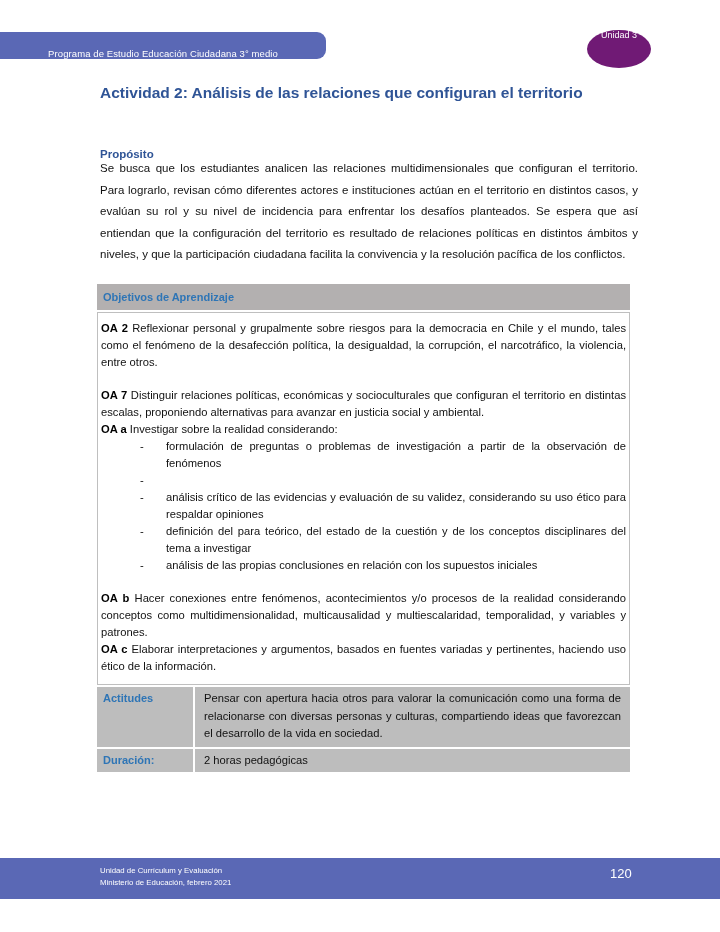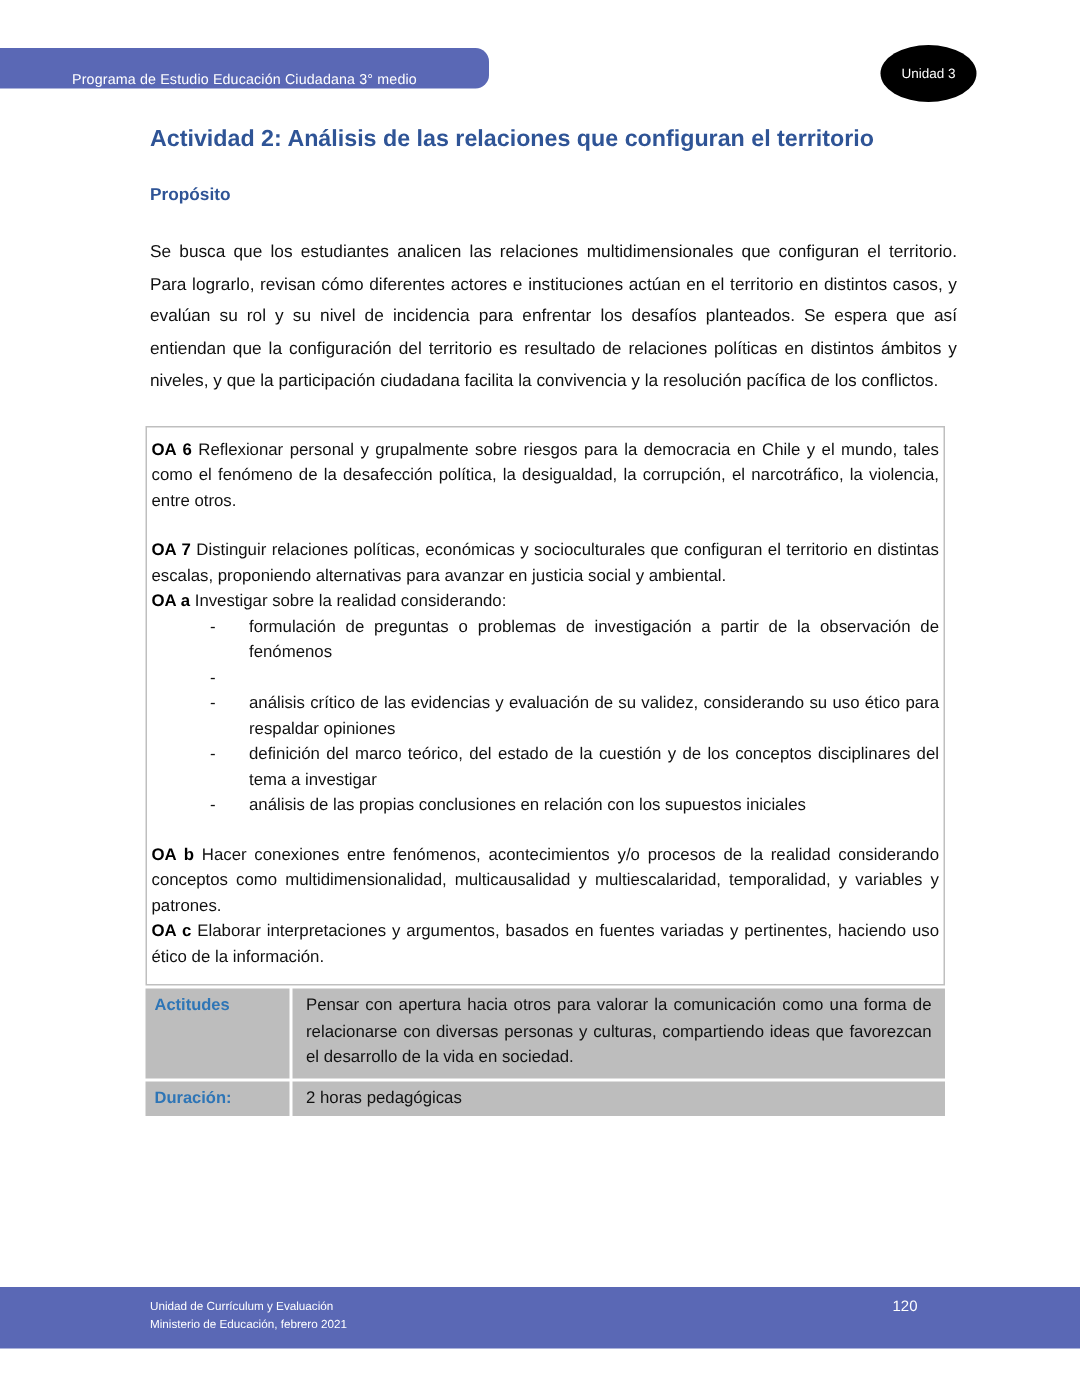--- a/index.html
+++ b/index.html
@@ -15,32 +15,32 @@
 
   
   .top-badge {
     position:absolute; left:0; top:32px; width:326px; height:27px;
     background:#5a68b5; border-radius:0 9px 9px 0;
     display:flex; align-items:flex-end; justify-content:center;
     color:#fff; font-size:9.5px; letter-spacing:.1px;
   }
   .unit-oval {
     position:absolute; left:587px; top:30px; width:64px; height:38px;
-    background:#000000; border-radius:50%;
-    display:flex; align-items:center; justify-content:center;
+    background:#701a75; border-radius:50%;
+    display:flex; align-items:flex-start; justify-content:center;
     color:#fff; font-size:9px;
   }
 
   .doc-title {
     position:absolute; left:100px; top:84px; width:545px;
     color:#2f5496; font-size:15.5px; font-weight:bold;
   }
 
   .proposito-h {
-    position:absolute; left:100px; top:124px;
+    position:absolute; left:100px; top:148px;
     color:#2f5496; font-size:11.5px; font-weight:bold;
   }
   .proposito-p {
     position:absolute; left:100px; top:158px; width:538px;
     font-size:11.5px; line-height:21.6px; text-align:justify; color:#111;
   }
 
   
   .oa-table { position:absolute; left:97px; top:284px; width:533px; }
   .oa-header {
@@ -73,63 +73,66 @@
     padding:3px 9px 4px 9px;
   }
   .attr-row.slim .cell-text { padding-top:3px; padding-bottom:3px; }
 
   
   .footer-bar {
     position:absolute; left:0; top:858px; width:720px; height:41px;
     background:#5a68b5; color:#fff;
   }
   .footer-lines { position:absolute; left:100px; top:7px; font-size:7.8px; line-height:12px; }
-  .footer-page  { position:absolute; left:595px; top:8px; font-size:10px; }
+  .footer-page  { position:absolute; left:610px; top:8px; font-size:13px; }
 </style>
 </head>
 <body>
 
 <div class="page">
 
   <div class="top-badge">
     <span>Programa de Estudio Educación Ciudadana 3° medio</span>
   </div>
 
   <div class="unit-oval">
     <span>Unidad 3</span>
   </div>
 
   <h1 class="doc-title">Actividad 2: Análisis de las relaciones que configuran el territorio</h1>
 
   <h2 class="proposito-h">Propósito</h2>
   <p class="proposito-p">Se busca que los estudiantes analicen las relaciones multidimensionales que configuran el territorio. Para lograrlo, revisan cómo diferentes actores e instituciones actúan en el territorio en distintos casos, y evalúan su rol y su nivel de incidencia para enfrentar los desafíos planteados. Se espera que así entiendan que la configuración del territorio es resultado de relaciones políticas en distintos ámbitos y niveles, y que la participación ciudadana facilita la convivencia y la resolución pacífica de los conflictos.</p>
 
   <div class="oa-table">
+    <div class="oa-header">
+      <span>Objetivos de Aprendizaje</span>
+    </div>
 
     <div class="oa-body">
-      <p><b>OA 6</b> <span>Reflexionar personal y grupalmente sobre riesgos para la democracia en Chile y el mundo, tales como el fenómeno de la desafección política, la desigualdad, la corrupción, el narcotráfico, la violencia, entre otros.</span></p>
+      <p><b>OA 2</b> <span>Reflexionar personal y grupalmente sobre riesgos para la democracia en Chile y el mundo, tales como el fenómeno de la desafección política, la desigualdad, la corrupción, el narcotráfico, la violencia, entre otros.</span></p>
       <div class="spacer"></div>
 
       <p><b>OA 7</b> <span>Distinguir relaciones políticas, económicas y socioculturales que configuran el territorio en distintas escalas, proponiendo alternativas para avanzar en justicia social y ambiental.</span></p>
       <p><b>OA a</b> <span>Investigar sobre la realidad considerando:</span></p>
 
       <div class="bullet">
         <span class="dash">-</span>
         <span class="btext">formulación de preguntas o problemas de investigación a partir de la observación de fenómenos</span>
       </div>
       <div class="bullet">
         <span class="dash">-</span>
       </div>
       <div class="bullet">
         <span class="dash">-</span>
         <span class="btext">análisis crítico de las evidencias y evaluación de su validez, considerando su uso ético para respaldar opiniones</span>
       </div>
       <div class="bullet">
         <span class="dash">-</span>
-        <span class="btext">definición del marco teórico, del estado de la cuestión y de los conceptos disciplinares del tema a investigar</span>
+        <span class="btext">definición del para teórico, del estado de la cuestión y de los conceptos disciplinares del tema a investigar</span>
       </div>
       <div class="bullet">
         <span class="dash">-</span>
         <span class="btext">análisis de las propias conclusiones en relación con los supuestos iniciales</span>
       </div>
 
       <div class="spacer"></div>
 
       <p><b>OA b</b> <span>Hacer conexiones entre fenómenos, acontecimientos y/o procesos de la realidad considerando conceptos como multidimensionalidad, multicausalidad y multiescalaridad, temporalidad, y variables y patrones.</span></p>
       <p><b>OA c</b> <span>Elaborar interpretaciones y argumentos, basados en fuentes variadas y pertinentes, haciendo uso ético de la información.</span></p>

